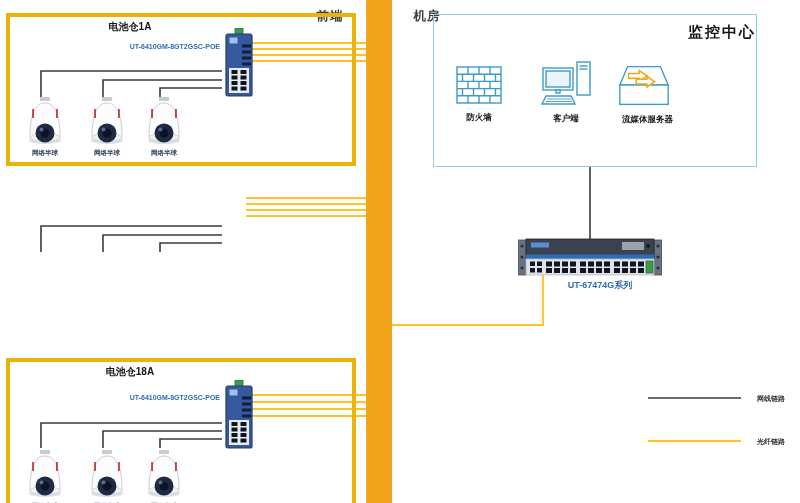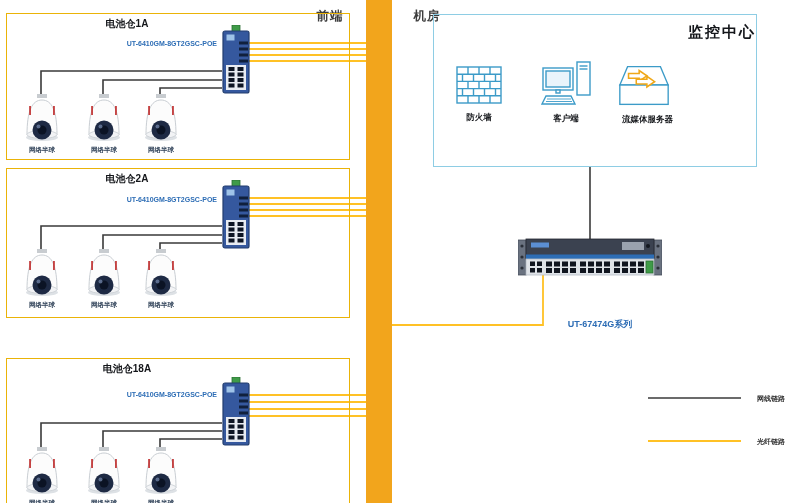--- a/index.html
+++ b/index.html
@@ -2,39 +2,39 @@
 <html><head>
 <meta charset="utf-8">
 <style>
   html,body{margin:0;padding:0;background:#fff;}
   .stage{position:relative;width:800px;height:503px;background:#fff;overflow:hidden;
          font-family:"Liberation Sans","DejaVu Sans",sans-serif;}
   .links{position:absolute;left:0;top:0;pointer-events:none;}
   .divider{position:absolute;left:366px;top:0;width:26px;height:503px;background:#F2A51C;}
   .zone-label{position:absolute;top:8px;width:64px;text-align:center;font-size:12.5px;
               font-weight:bold;color:#3d3d3d;letter-spacing:1px;}
-  .bbox{position:absolute;left:6px;width:342px;border:1px solid #eab308;background:transparent;}
+  .bbox{position:absolute;left:6px;width:342px;border:4px solid #eab308;background:transparent;}
   .bbox-title{position:absolute;top:3px;left:30px;width:180px;text-align:center;
               font-size:10px;font-weight:bold;color:#14161a;}
   .poe-sw{position:absolute;left:215px;width:28px;height:70px;}
   .sw-model{position:absolute;right:132px;font-size:7px;font-weight:bold;color:#2D6DB5;
             white-space:nowrap;}
   .cam{position:absolute;width:60px;text-align:center;}
   .cam-label{display:block;font-size:6.5px;font-weight:bold;color:#2e4057;margin-top:1px;
              white-space:nowrap;}
   .mc-box{position:absolute;left:433px;top:14px;width:322px;height:151px;
           border:1px solid #8ecde4;}
   .mc-title{position:absolute;top:8px;left:0;width:100%;text-align:right;
             font-size:15px;font-weight:bold;color:#14161a;letter-spacing:2px;}
   .mc-dev{position:absolute;top:50px;width:84px;text-align:center;}
   .mc-dev-label{display:block;font-size:8.5px;font-weight:bold;color:#14161a;margin-top:3px;
                 white-space:nowrap;}
   .core-sw{position:absolute;left:518px;top:238px;width:144px;height:40px;}
   .core-labels{position:absolute;left:514px;top:280px;width:172px;text-align:center;
-               color:#2D6DB5;font-weight:bold;font-size:9px;line-height:11px;margin-top:39px;}
+               color:#2D6DB5;font-weight:bold;font-size:9px;line-height:11px;}
   .legend-label{position:absolute;font-size:7px;font-weight:bold;color:#333;white-space:nowrap;}
 </style>
 </head>
 <body>
 
 <svg width="0" height="0" style="position:absolute">
   <defs>
     <g id="dome-camera">
       <rect x="15" y="0" width="10" height="4" fill="#c8ccd0"></rect>
       <ellipse cx="20" cy="43.5" rx="16" ry="3.5" fill="#dde1e5"></ellipse>
@@ -223,45 +223,20 @@
       <span class="cam-label">网络半球</span>
     </div>
     <div class="cam" style="left:124px;top:80px;">
       <svg width="40" height="47" viewBox="0 0 40 47">
           <use href="#dome-camera"></use>
         </svg>
       <span class="cam-label">网络半球</span>
     </div>
   </div>
 
-  <div class="bbox" style="top:168px;height:148px;">
-    <div class="bbox-title">电池仓2A</div>
-    <div class="sw-model" style="top:27px;">UT-6410GM-8GT2GSC-POE</div>
-    <svg class="poe-sw" style="top:11px;" viewBox="0 0 28 70">
-        <use href="#poe-switch-sym"></use>
-      </svg>
-    <div class="cam" style="left:5px;top:80px;">
-      <svg width="40" height="47" viewBox="0 0 40 47">
-          <use href="#dome-camera"></use>
-        </svg>
-      <span class="cam-label">网络半球</span>
-    </div>
-    <div class="cam" style="left:67px;top:80px;">
-      <svg width="40" height="47" viewBox="0 0 40 47">
-          <use href="#dome-camera"></use>
-        </svg>
-      <span class="cam-label">网络半球</span>
-    </div>
-    <div class="cam" style="left:124px;top:80px;">
-      <svg width="40" height="47" viewBox="0 0 40 47">
-          <use href="#dome-camera"></use>
-        </svg>
-      <span class="cam-label">网络半球</span>
-    </div>
-  </div>
 
   <div class="bbox" style="top:358px;height:158px;">
     <div class="bbox-title">电池仓18A</div>
     <div class="sw-model" style="top:32px;">UT-6410GM-8GT2GSC-POE</div>
     <svg class="poe-sw" style="top:18px;" viewBox="0 0 28 70">
         <use href="#poe-switch-sym"></use>
       </svg>
     <div class="cam" style="left:5px;top:88px;">
       <svg width="40" height="47" viewBox="0 0 40 47">
           <use href="#dome-camera"></use>

